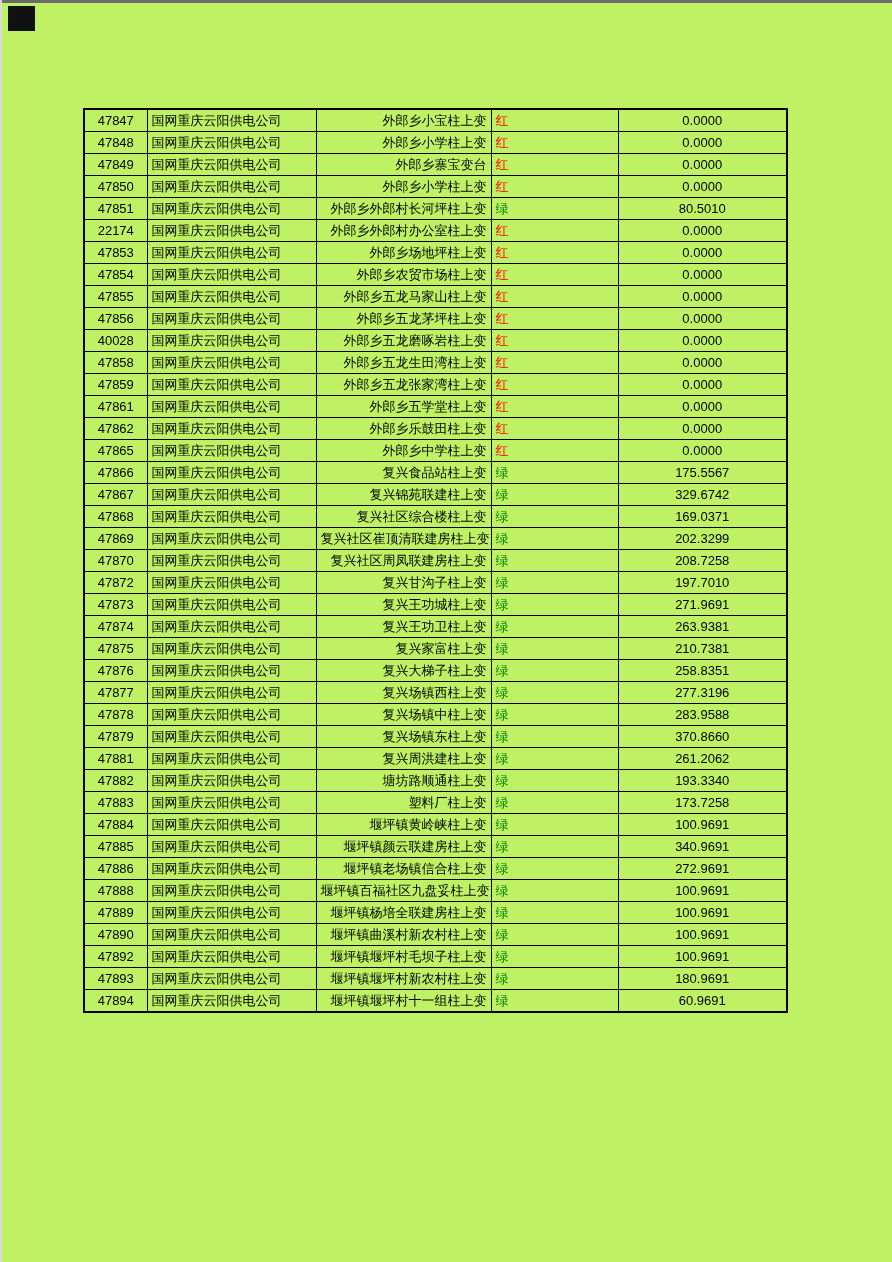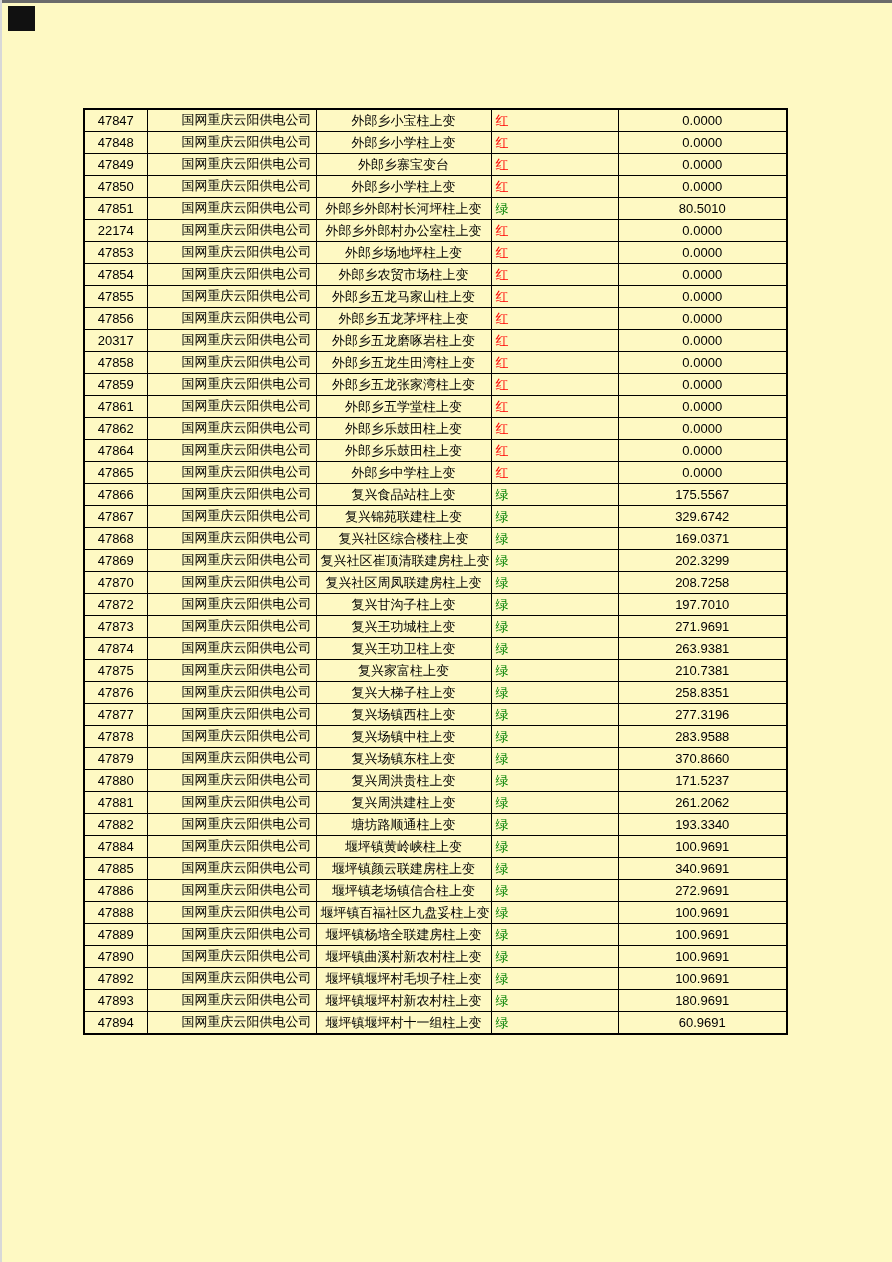--- a/index.html
+++ b/index.html
@@ -5,21 +5,21 @@
   * { margin: 0; padding: 0; box-sizing: border-box; }
   html, body {
     width: 892px; height: 1262px;
     background: #ffffff;
     font-family: "Liberation Sans", "DejaVu Sans", sans-serif;
     overflow: hidden;
     position: relative;
   }
   .page {
     position: absolute; inset: 0;
-    background: #fef9c3;
+    background: #bef264;
   }
   .top-edge {
     position: absolute; left: 0; top: 0;
     width: 100%; height: 3px;
     background: #6b6b6b;
   }
   .left-edge {
     position: absolute; left: 0; top: 0;
     width: 2px; height: 100%;
     background: #d8d8d8;
@@ -42,22 +42,22 @@
     border: 1px solid #000000;
     height: 21.45px;
     font-size: 13px;
     color: #000000;
     white-space: nowrap;
     overflow: hidden;
     padding: 0 4px;
     line-height: 21px;
   }
   td.c-id      { text-align: center; }
-  td.c-company { text-align: right; padding-left: 6px; font-family: Liberation Mono, monospace; }
-  td.c-station { text-align: center; padding-left: 5px; }
+  td.c-company { text-align: left; padding-left: 6px; }
+  td.c-station { text-align: right; padding-left: 5px; }
   td.c-status  { text-align: left; padding-left: 5px; }
   td.c-value   { text-align: center; }
 </style>
 </head>
 <body>
 
 <div class="page">
   <div class="top-edge"></div>
   <div class="left-edge"></div>
   <div class="scan-artifact"></div>
@@ -135,21 +135,21 @@
           <td class="c-value">0.0000</td>
         </tr>
         <tr>
           <td class="c-id">47856</td>
           <td class="c-company">国网重庆云阳供电公司</td>
           <td class="c-station">外郎乡五龙茅坪柱上变</td>
           <td class="c-status" style="color: rgb(255, 0, 0);">红</td>
           <td class="c-value">0.0000</td>
         </tr>
         <tr>
-          <td class="c-id">20317</td>
+          <td class="c-id">40028</td>
           <td class="c-company">国网重庆云阳供电公司</td>
           <td class="c-station">外郎乡五龙磨啄岩柱上变</td>
           <td class="c-status" style="color: rgb(255, 0, 0);">红</td>
           <td class="c-value">0.0000</td>
         </tr>
         <tr>
           <td class="c-id">47858</td>
           <td class="c-company">国网重庆云阳供电公司</td>
           <td class="c-station">外郎乡五龙生田湾柱上变</td>
           <td class="c-status" style="color: rgb(255, 0, 0);">红</td>
@@ -170,27 +170,20 @@
           <td class="c-value">0.0000</td>
         </tr>
         <tr>
           <td class="c-id">47862</td>
           <td class="c-company">国网重庆云阳供电公司</td>
           <td class="c-station">外郎乡乐鼓田柱上变</td>
           <td class="c-status" style="color: rgb(255, 0, 0);">红</td>
           <td class="c-value">0.0000</td>
         </tr>
         <tr>
-          <td class="c-id">47864</td>
-          <td class="c-company">国网重庆云阳供电公司</td>
-          <td class="c-station">外郎乡乐鼓田柱上变</td>
-          <td class="c-status" style="color: rgb(255, 0, 0);">红</td>
-          <td class="c-value">0.0000</td>
-        </tr>
-        <tr>
           <td class="c-id">47865</td>
           <td class="c-company">国网重庆云阳供电公司</td>
           <td class="c-station">外郎乡中学柱上变</td>
           <td class="c-status" style="color: rgb(255, 0, 0);">红</td>
           <td class="c-value">0.0000</td>
         </tr>
         <tr>
           <td class="c-id">47866</td>
           <td class="c-company">国网重庆云阳供电公司</td>
           <td class="c-station">复兴食品站柱上变</td>
@@ -275,39 +268,39 @@
           <td class="c-value">283.9588</td>
         </tr>
         <tr>
           <td class="c-id">47879</td>
           <td class="c-company">国网重庆云阳供电公司</td>
           <td class="c-station">复兴场镇东柱上变</td>
           <td class="c-status" style="color: rgb(0, 128, 0);">绿</td>
           <td class="c-value">370.8660</td>
         </tr>
         <tr>
-          <td class="c-id">47880</td>
-          <td class="c-company">国网重庆云阳供电公司</td>
-          <td class="c-station">复兴周洪贵柱上变</td>
-          <td class="c-status" style="color: rgb(0, 128, 0);">绿</td>
-          <td class="c-value">171.5237</td>
-        </tr>
-        <tr>
           <td class="c-id">47881</td>
           <td class="c-company">国网重庆云阳供电公司</td>
           <td class="c-station">复兴周洪建柱上变</td>
           <td class="c-status" style="color: rgb(0, 128, 0);">绿</td>
           <td class="c-value">261.2062</td>
         </tr>
         <tr>
           <td class="c-id">47882</td>
           <td class="c-company">国网重庆云阳供电公司</td>
           <td class="c-station">塘坊路顺通柱上变</td>
           <td class="c-status" style="color: rgb(0, 128, 0);">绿</td>
           <td class="c-value">193.3340</td>
+        </tr>
+        <tr>
+          <td class="c-id">47883</td>
+          <td class="c-company">国网重庆云阳供电公司</td>
+          <td class="c-station">塑料厂柱上变</td>
+          <td class="c-status" style="color: rgb(0, 128, 0);">绿</td>
+          <td class="c-value">173.7258</td>
         </tr>
         <tr>
           <td class="c-id">47884</td>
           <td class="c-company">国网重庆云阳供电公司</td>
           <td class="c-station">堰坪镇黄岭峡柱上变</td>
           <td class="c-status" style="color: rgb(0, 128, 0);">绿</td>
           <td class="c-value">100.9691</td>
         </tr>
         <tr>
           <td class="c-id">47885</td>

